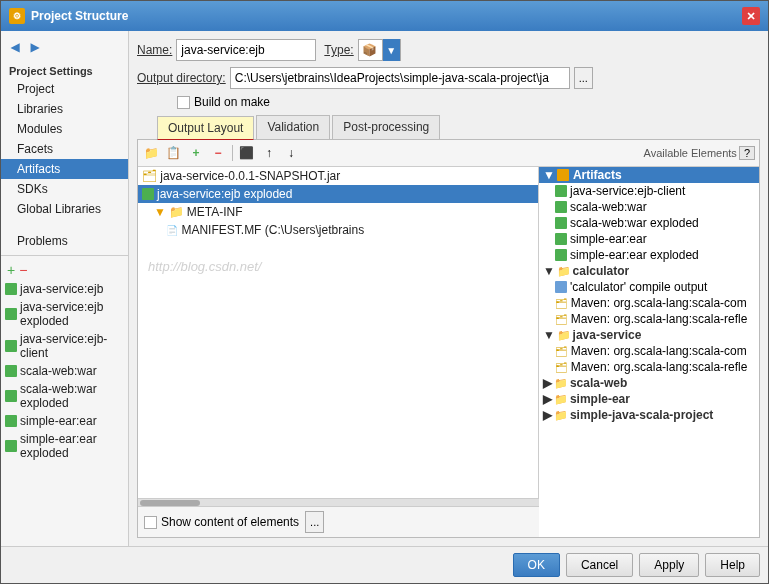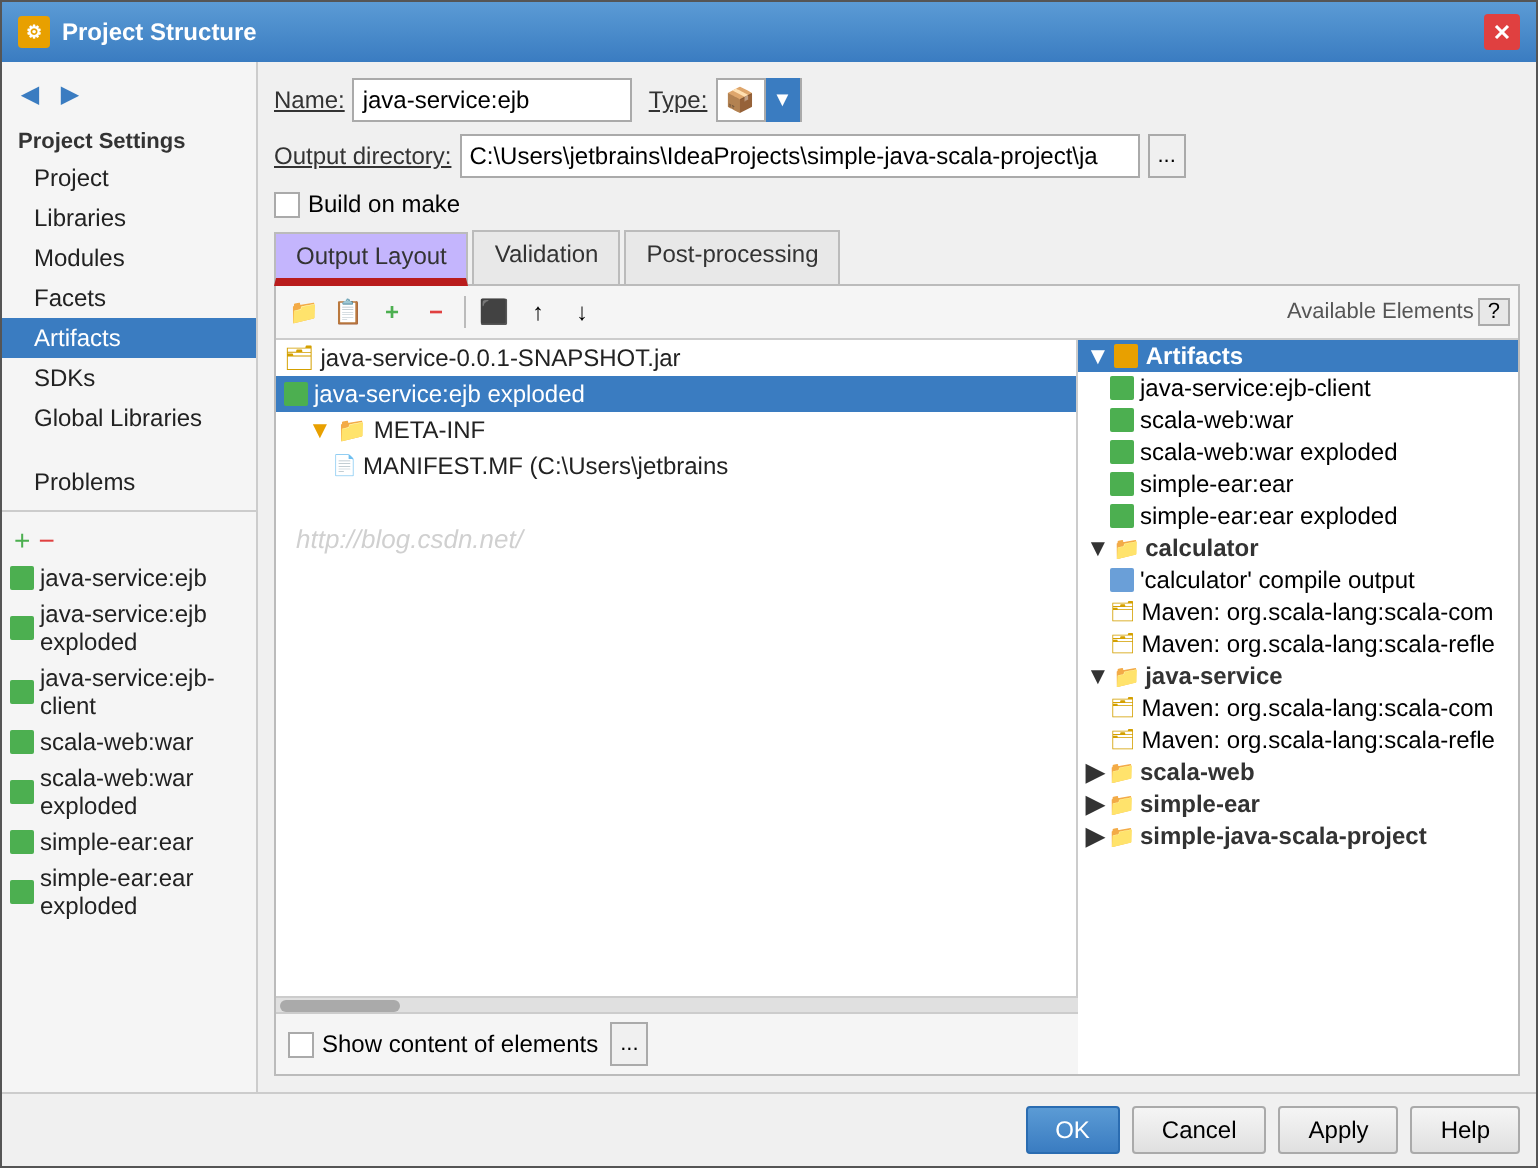--- a/index.html
+++ b/index.html
@@ -21,25 +21,25 @@
     .field-group { display: flex; align-items: center; gap: 4px; }
     .field-label { color: #333; font-size: 12px; text-decoration: underline; }
     .field-input { border: 1px solid #aaa; padding: 2px 4px; background: white; height: 22px; font-size: 12px; }
     .field-input.name-input { width: 140px; }
     .type-dropdown { display: flex; align-items: center; border: 1px solid #aaa; background: white; height: 22px; }
     .type-dropdown-text { padding: 2px 4px; font-size: 12px; flex: 1; display: flex; align-items: center; gap: 3px; }
     .type-dropdown-arrow { background: #3a7cc1; width: 18px; height: 22px; display: flex; align-items: center; justify-content: center; color: white; font-size: 10px; cursor: pointer; border-left: 1px solid #aaa; }
     .output-dir-row { display: flex; align-items: center; gap: 4px; margin-bottom: 6px; }
     .output-dir-input { border: 1px solid #aaa; padding: 2px 4px; background: white; height: 22px; font-size: 12px; width: 340px; }
     .browse-btn { border: 1px solid #aaa; background: #f0f0f0; height: 22px; padding: 0 4px; cursor: pointer; display: flex; align-items: center; font-size: 11px; }
-    .build-on-make-row { display: flex; align-items: center; gap: 4px; margin-bottom: 6px; }
+    .build-on-make-row { display: flex; align-items: center; gap: 4px; margin-bottom: 6px; margin-left: 40px; }
     .checkbox { width: 13px; height: 13px; border: 1px solid #aaa; background: white; display: flex; align-items: center; justify-content: center; }
     .tabs-row { display: flex; margin-bottom: 0; border-bottom: 1px solid #bbb; }
     .tab { padding: 4px 10px; border: 1px solid #bbb; border-bottom: none; background: #e8e8e8; cursor: pointer; color: #333; margin-right: 2px; font-size: 12px; }
-    .tab.active { background: #c4b5fd; border-bottom: 4px solid #b91c1c; z-index: 1; position: relative; top: 1px; }
+    .tab.active { background: #fef9c3; border-bottom: 1px solid #b91c1c; z-index: 1; position: relative; top: 1px; margin-left: 20px; }
     .tab-content { border: 1px solid #bbb; border-top: none; flex: 1; display: flex; flex-direction: column; overflow: hidden; background: white; }
     .artifacts-toolbar { display: flex; align-items: center; gap: 2px; padding: 3px 4px; border-bottom: 1px solid #ccc; background: #f5f5f5; }
     .toolbar-btn { width: 20px; height: 20px; border: 1px solid transparent; background: transparent; cursor: pointer; display: flex; align-items: center; justify-content: center; font-size: 12px; }
     .toolbar-separator { width: 1px; height: 16px; background: #bbb; margin: 0 2px; }
     .artifacts-body { display: flex; flex: 1; overflow: hidden; }
     .artifacts-left { flex: 1; border-right: 1px solid #ccc; overflow-y: auto; background: white; }
     .artifacts-right { width: 220px; overflow-y: auto; background: white; }
     .artifact-item { padding: 2px 4px; display: flex; align-items: center; gap: 3px; cursor: pointer; color: #222; }
     .artifact-item.selected { background: #3a7cc1; color: white; }
     .artifact-item.indent1 { padding-left: 16px; }

